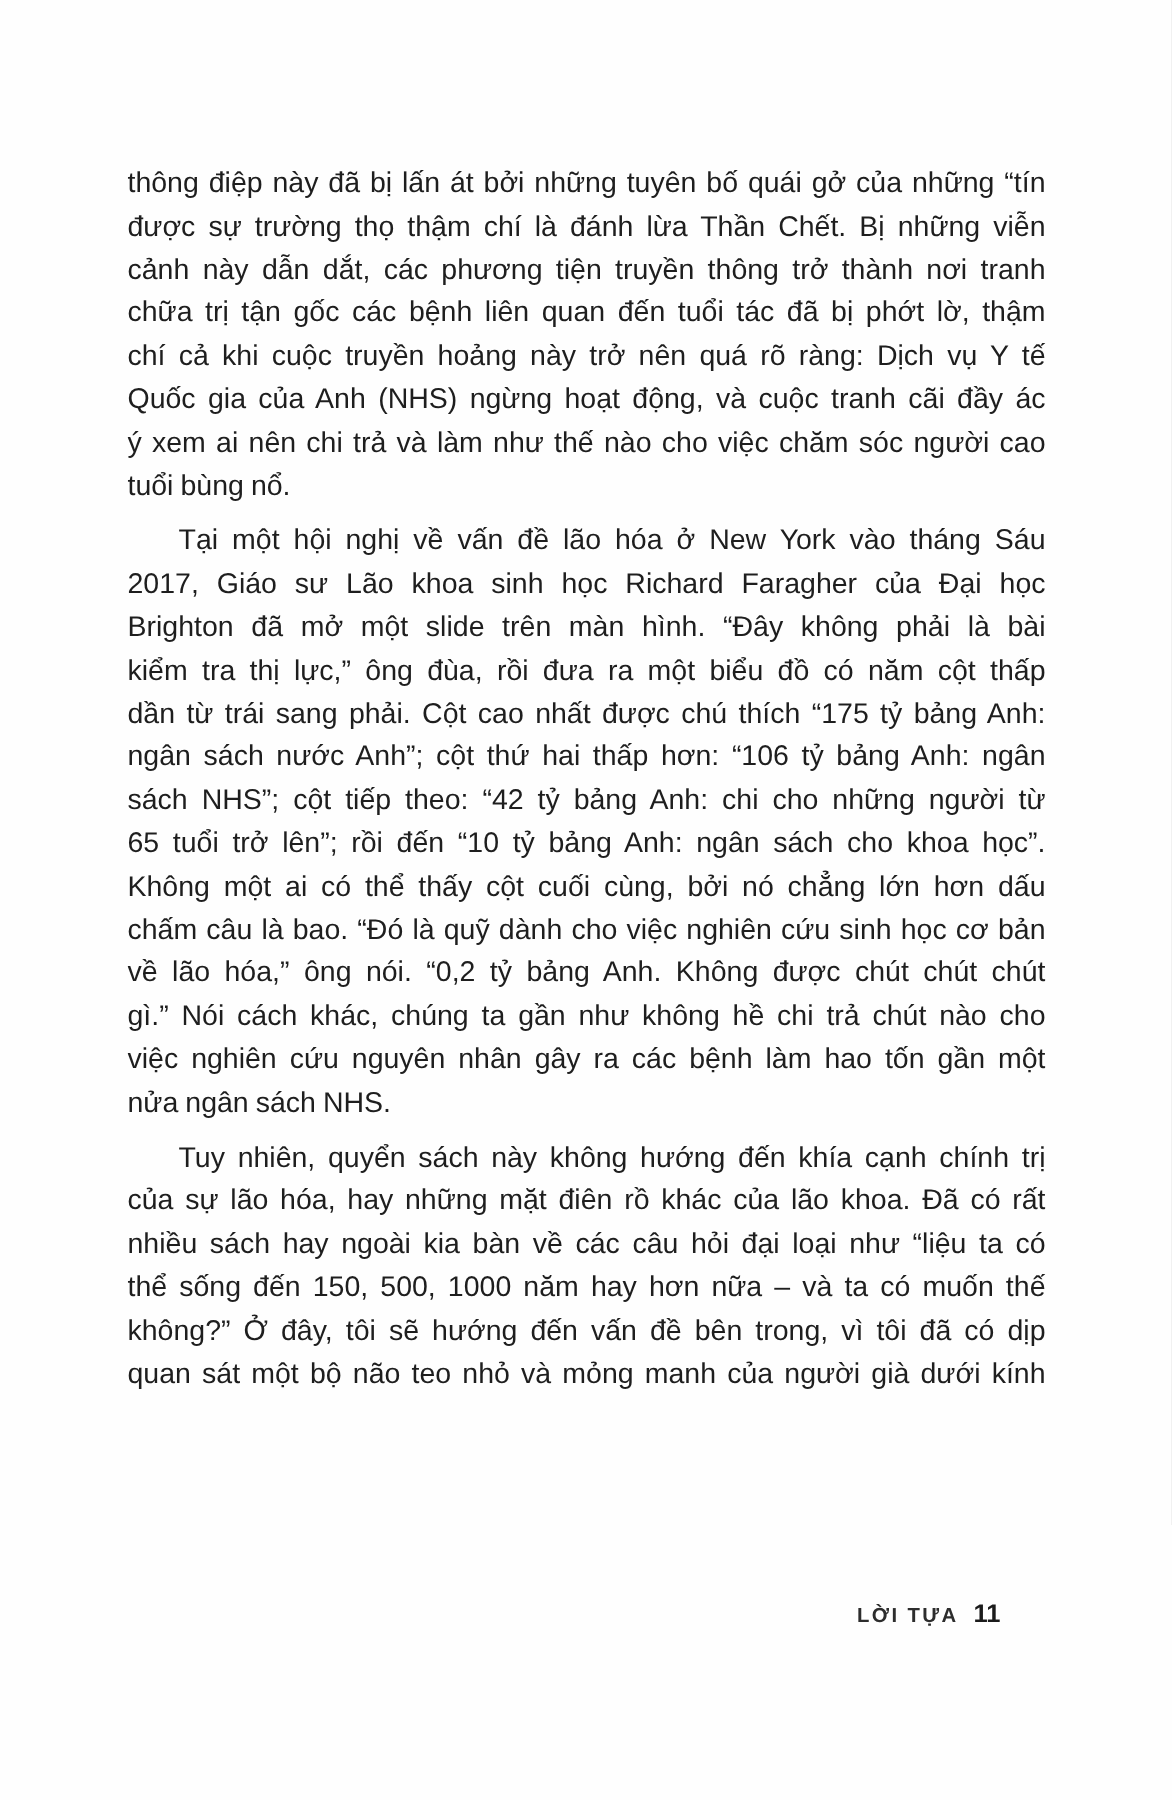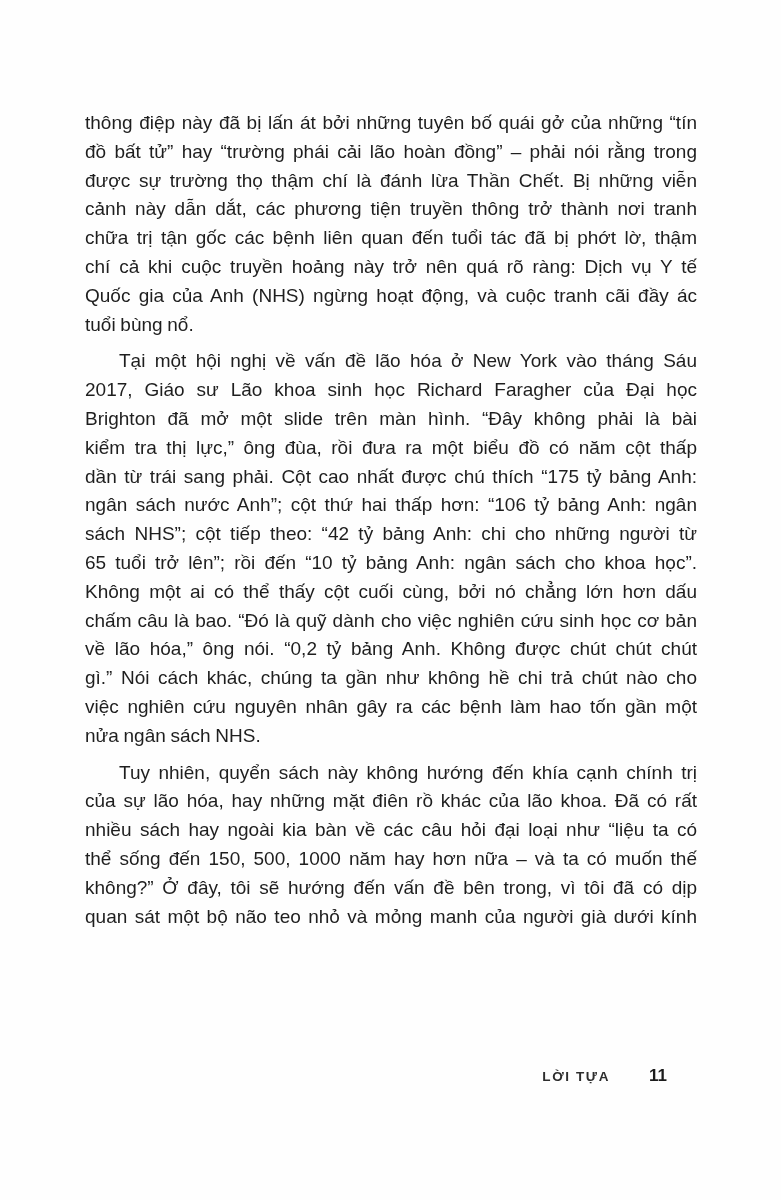--- a/index.html
+++ b/index.html
@@ -42,21 +42,21 @@
   }
   p.para.indent .line:first-child {
     text-indent: 34px;
   }
   .running-footer {
     position: absolute;
     top: 1066px;
     right: 114px;
     display: flex;
     align-items: baseline;
-    gap: 39px;
+    gap: 10px;
   }
   .footer-label {
     font-family: "Liberation Sans", "DejaVu Sans", sans-serif;
     font-size: 13.5px;
     font-weight: 700;
     letter-spacing: 1.6px;
     color: #2d2d2d;
   }
   .footer-num {
     font-family: "Liberation Sans", "DejaVu Sans", sans-serif;
@@ -66,26 +66,26 @@
   }
 </style>
 </head>
 <body>
 
 <div class="page">
 
   <main class="text-block" id="text-block">
       <p class="para">
         <span class="line">thông điệp này đã bị lấn át bởi những tuyên bố quái gở của những “tín</span>
-        <span class="line">đồ bất tử” hay “trường phái cải lão hoàn đồng” – phải nói rằng trong</span>
         <span class="line">được sự trường thọ thậm chí là đánh lừa Thần Chết. Bị những viễn</span>
         <span class="line">cảnh này dẫn dắt, các phương tiện truyền thông trở thành nơi tranh</span>
         <span class="line">chữa trị tận gốc các bệnh liên quan đến tuổi tác đã bị phớt lờ, thậm</span>
         <span class="line">chí cả khi cuộc truyền hoảng này trở nên quá rõ ràng: Dịch vụ Y tế</span>
         <span class="line">Quốc gia của Anh (NHS) ngừng hoạt động, và cuộc tranh cãi đầy ác</span>
+        <span class="line">ý xem ai nên chi trả và làm như thế nào cho việc chăm sóc người cao</span>
         <span class="line flush-left">tuổi bùng nổ.</span>
       </p>
       <p class="para indent">
         <span class="line">Tại một hội nghị về vấn đề lão hóa ở New York vào tháng Sáu</span>
         <span class="line">2017, Giáo sư Lão khoa sinh học Richard Faragher của Đại học</span>
         <span class="line">Brighton đã mở một slide trên màn hình. “Đây không phải là bài</span>
         <span class="line">kiểm tra thị lực,” ông đùa, rồi đưa ra một biểu đồ có năm cột thấp</span>
         <span class="line">dần từ trái sang phải. Cột cao nhất được chú thích “175 tỷ bảng Anh:</span>
         <span class="line">ngân sách nước Anh”; cột thứ hai thấp hơn: “106 tỷ bảng Anh: ngân</span>
         <span class="line">sách NHS”; cột tiếp theo: “42 tỷ bảng Anh: chi cho những người từ</span>

